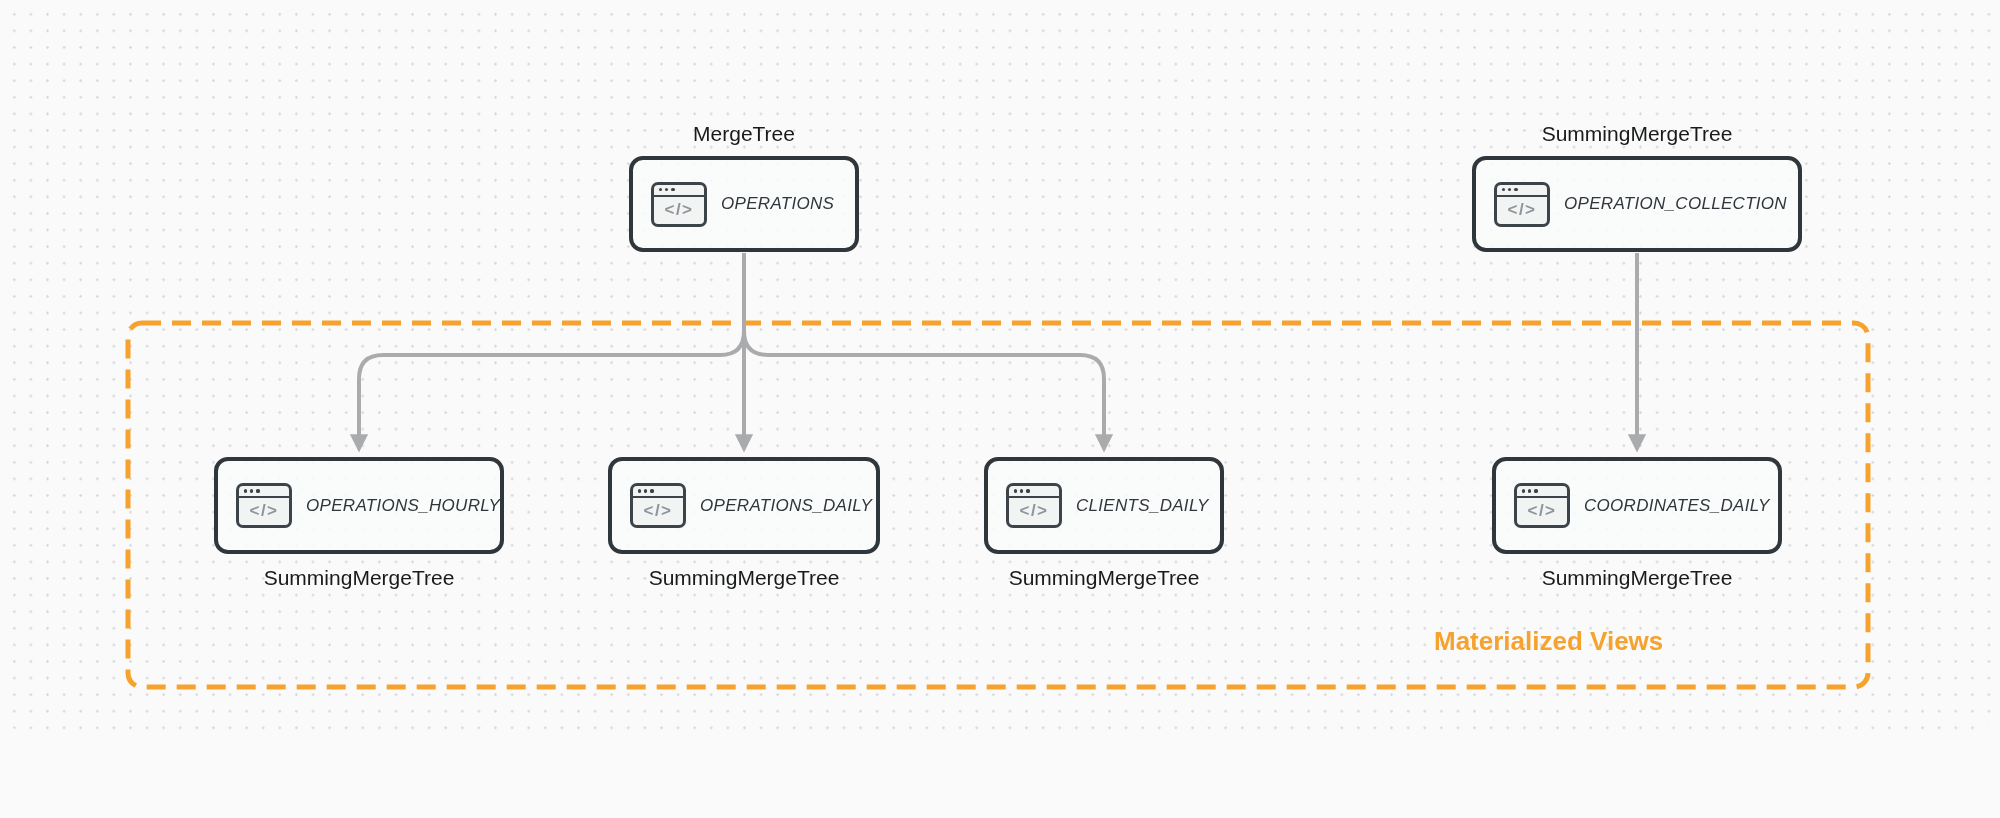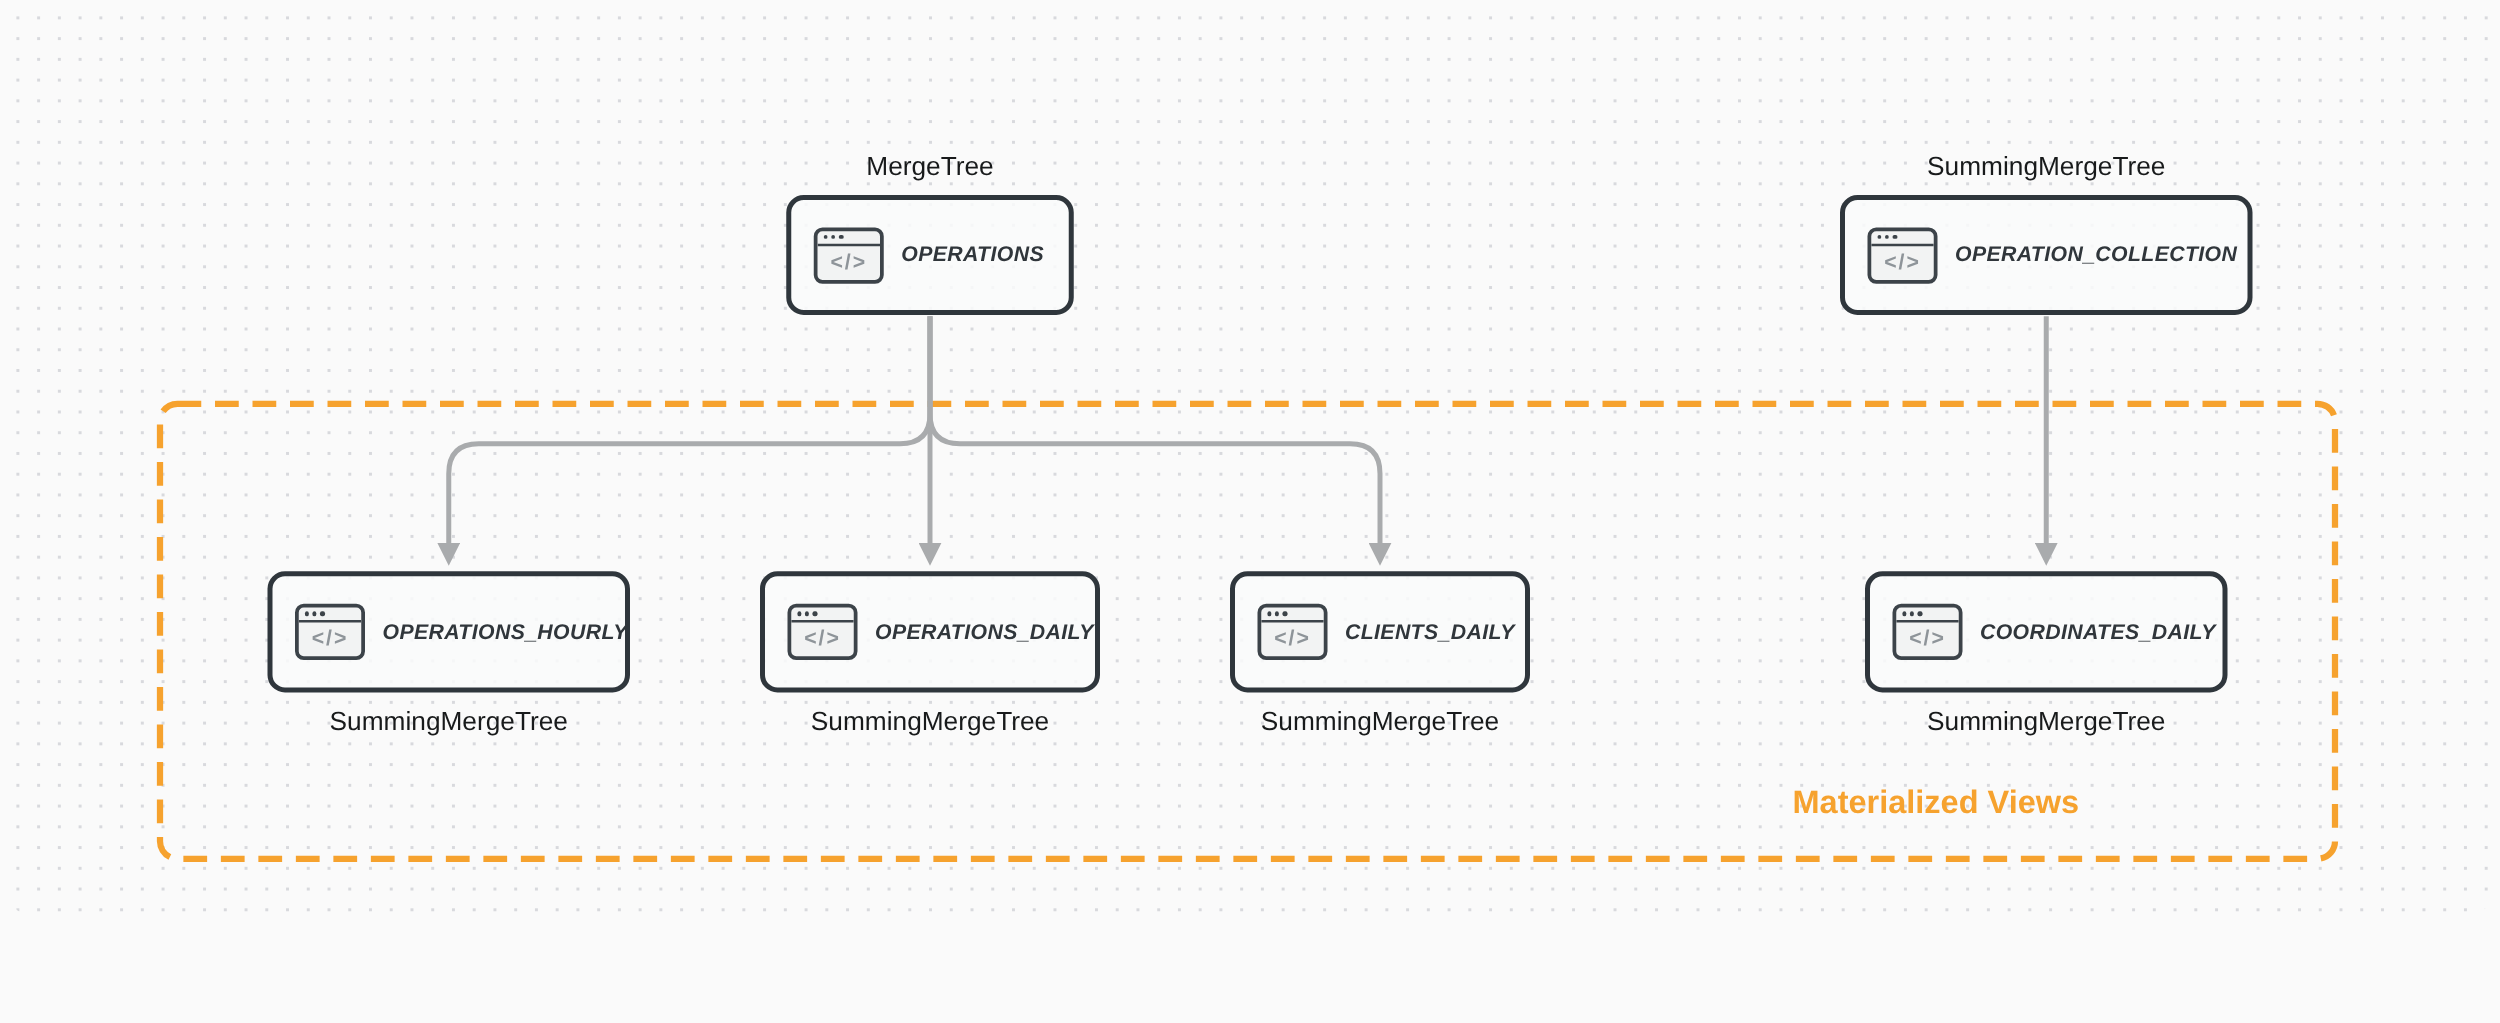--- a/index.html
+++ b/index.html
@@ -41,21 +41,21 @@
     gap:3px;padding-left:5px;
   }
   .icon-dot{width:3.2px;height:3.2px;border-radius:50%;background:#3c4349;}
   .icon-body{
     flex:1;display:flex;align-items:center;justify-content:center;
     color:#8e9499;font-weight:700;font-size:17px;letter-spacing:1.5px;
     padding-bottom:1px;
   }
   .node-title{
     margin-left:14px;
-    font-style:italic;font-weight:700;
+    font-style:italic;font-weight:400;
     font-size:17px;letter-spacing:0.3px;
     color:#30363b;white-space:nowrap;
   }
   .engine-label{
     position:absolute;z-index:2;
     text-align:center;
     font-size:21px;line-height:26px;
     color:#181a1b;white-space:nowrap;
   }
   .group-label{

